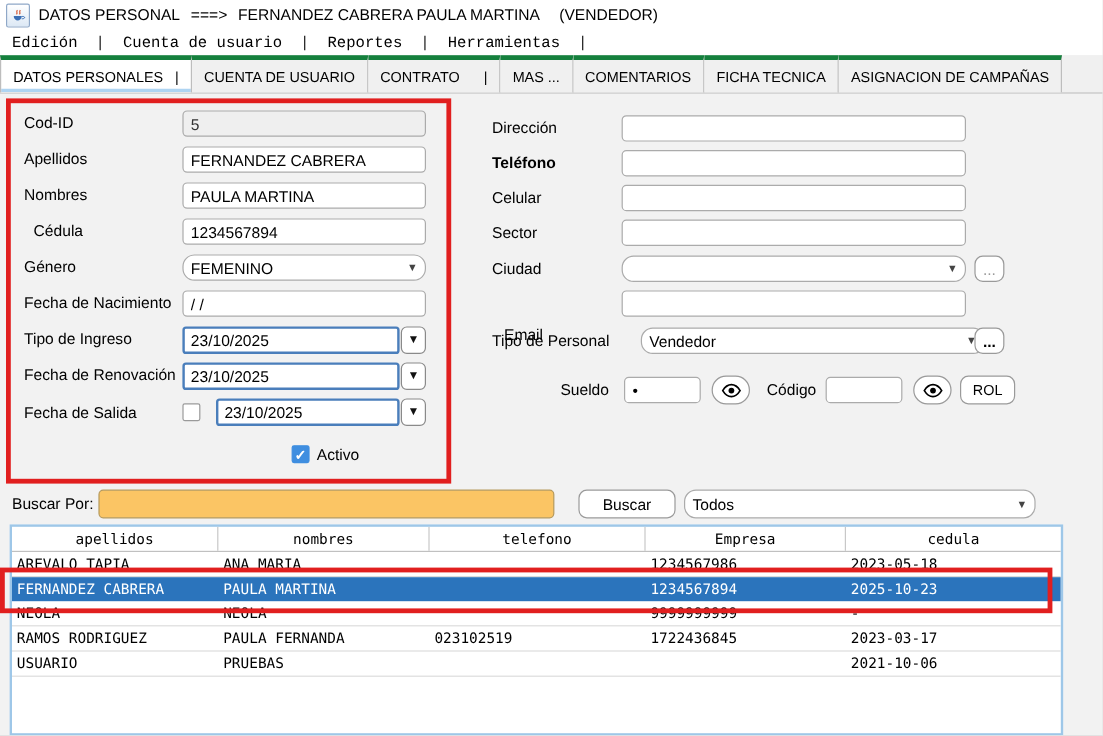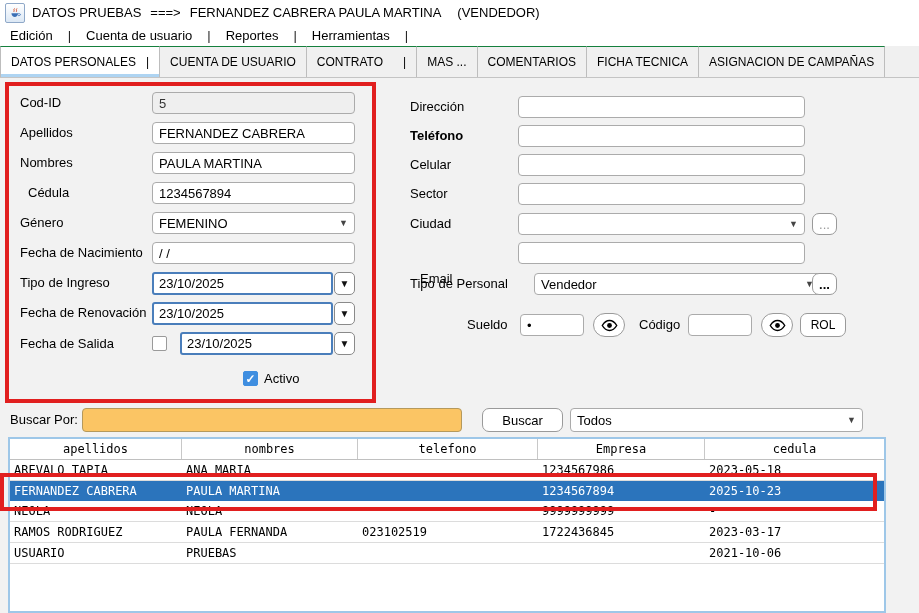--- a/index.html
+++ b/index.html
@@ -10,36 +10,36 @@
   .titlebar{position:absolute;left:0;top:0;width:919px;height:25px;background:#fff;
     display:flex;align-items:center;padding-left:5px;box-sizing:border-box;}
   .java-icon{width:18px;height:18px;border:1px solid #8fa8c8;border-radius:2px;
     background:linear-gradient(#ffffff,#dce8f5);display:flex;align-items:center;justify-content:center;margin-right:7px;}
   .titlebar .t-app{font-weight:500;}
   .titlebar .t-arrow{margin:0 9px;}
   .titlebar .t-role{margin-left:16px;}
 
   
   .menubar{position:absolute;left:0;top:25px;width:919px;height:21px;background:#fff;
-    display:flex;align-items:center;gap:15px;padding-left:10px;box-sizing:border-box;}
+    display:flex;align-items:center;gap:15px;padding-left:10px;box-sizing:border-box;font-family:Liberation Mono, monospace;}
   .menubar .sep{color:#222;}
 
   
   .tabbar{position:absolute;left:0;top:46px;width:919px;height:32px;background:#f0f0f0;
     display:flex;align-items:stretch;border-bottom:1px solid #c4c4c4;box-sizing:border-box;}
   .tab{display:flex;align-items:center;padding:0 10px;font-size:12px;white-space:pre;
-    border-right:1px solid #bdbdbd;border-top:1px solid #15803d;background:#f0f0f0;cursor:default;}
+    border-right:1px solid #bdbdbd;border-top:4px solid #15803d;background:#f0f0f0;cursor:default;}
   .tab.active{background:#fff;border-left:1px solid #bdbdbd;box-shadow:inset 0 -3px 0 #aed4f2;}
 
   
   .lbl{position:absolute;line-height:22px;white-space:nowrap;}
   .inp{position:absolute;height:22px;box-sizing:border-box;border:1px solid #ababab;border-radius:4px;
     background:#fff;padding:0 6px;font:13px "Liberation Sans",sans-serif;color:#000;outline:none;}
   .inp.readonly{background:#efefef;color:#333;}
-  .combo{position:absolute;height:22px;box-sizing:border-box;border:1px solid #ababab;border-radius:4px;
+  .combo{position:absolute;height:22px;box-sizing:border-box;border:1px solid #ababab;border-radius:10px;
     background:#fff;display:flex;align-items:center;padding:0 6px;}
   .combo .cval{flex:1;white-space:nowrap;overflow:hidden;}
   .combo .carr{font-size:9px;color:#444;margin-left:4px;}
   .dateinp{position:absolute;height:23px;box-sizing:border-box;border:2px solid #4a7ebb;border-radius:3px;
     background:#fff;padding:0 5px;font:13px "Liberation Sans",sans-serif;outline:none;}
   .datebtn{position:absolute;width:21px;height:23px;box-sizing:border-box;border:1px solid #8a8a8a;border-radius:5px;
     background:#fff;display:flex;align-items:center;justify-content:center;font-size:10px;color:#111;cursor:pointer;}
   .chk{position:absolute;width:15px;height:15px;box-sizing:border-box;border:1px solid #9a9a9a;border-radius:2px;background:#fff;}
   .chk.checked{background:#3f8ee0;border-color:#3f8ee0;color:#fff;font-size:12px;font-weight:bold;
     display:flex;align-items:center;justify-content:center;line-height:1;}
@@ -69,21 +69,21 @@
 
   <div class="titlebar">
     <span class="java-icon">
       <svg width="13" height="13" viewBox="0 0 16 16">
         <path d="M3 9h8.2c0 3-2.1 4.6-4.1 4.6S3 12 3 9z" fill="#3b6fb5"></path>
         <path d="M11.2 9.6c1.6-.4 3 .2 3 1s-1.5 1.5-3 1.2" fill="none" stroke="#3b6fb5" stroke-width="1"></path>
         <path d="M5.8 7.2c1.8-1.4-.9-2.4 1-4.2" stroke="#d4502a" fill="none" stroke-width="1.2"></path>
         <path d="M8.8 7.2c1.8-1.4-.9-2.4 1-4.2" stroke="#d4502a" fill="none" stroke-width="1.2"></path>
       </svg>
     </span>
-    <span class="t-app">DATOS PRUEBAS</span>
+    <span class="t-app">DATOS PERSONAL</span>
     <span class="t-arrow">===&gt;</span>
     <span class="t-person">FERNANDEZ CABRERA PAULA MARTINA</span>
     <span class="t-role">(VENDEDOR)</span>
   </div>
 
   <div class="menubar">
     <span>Edición</span>
     <span class="sep">|</span>
     <span>Cuenta de usuario</span>
     <span class="sep">|</span>

